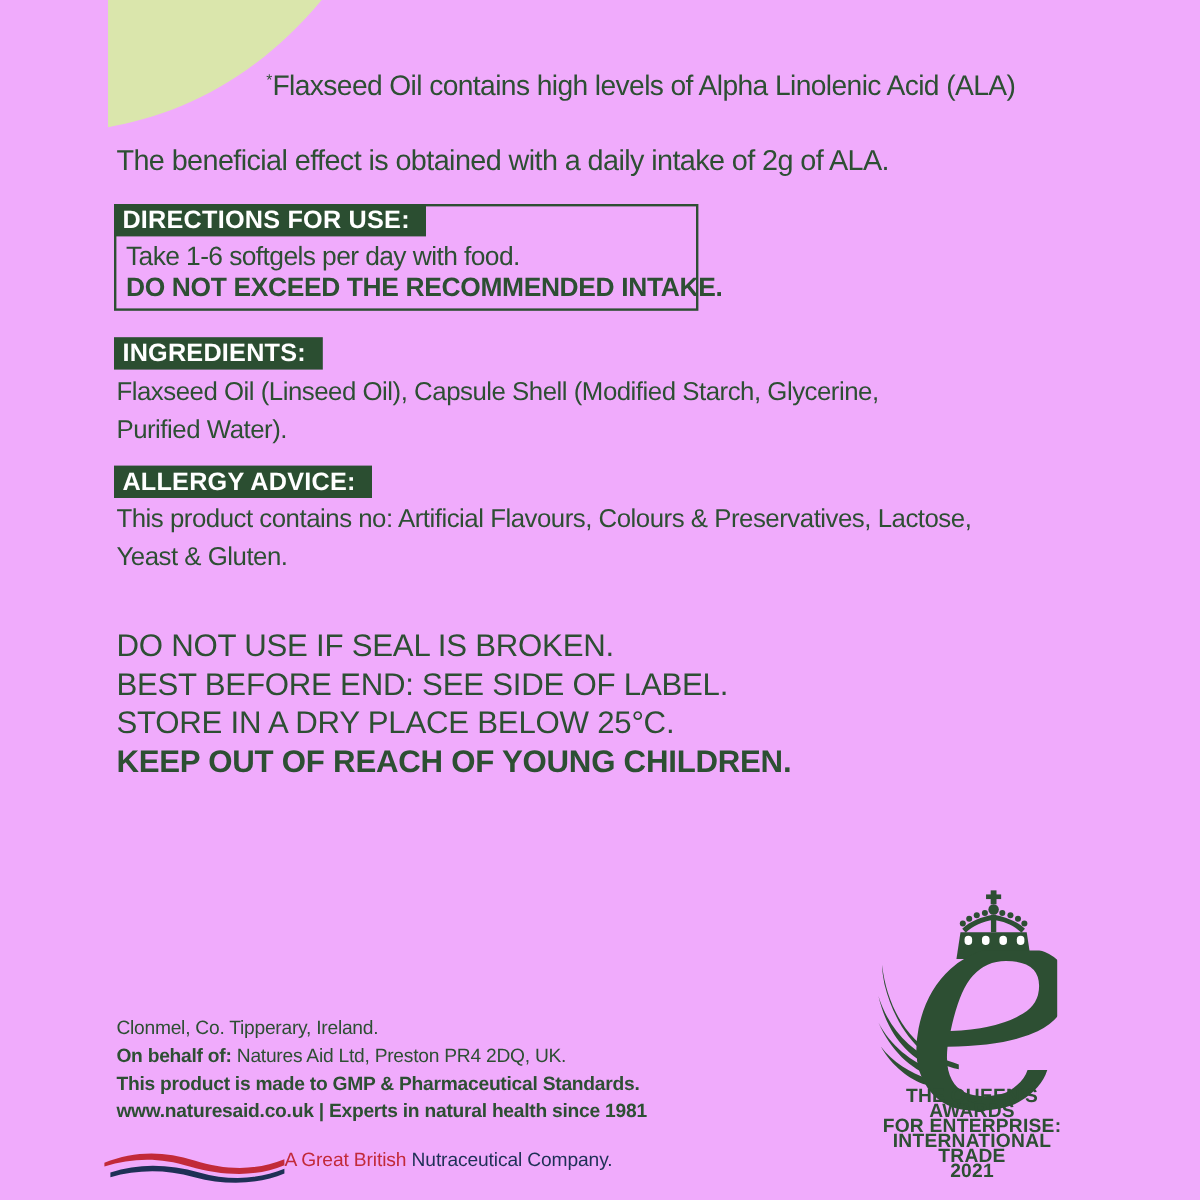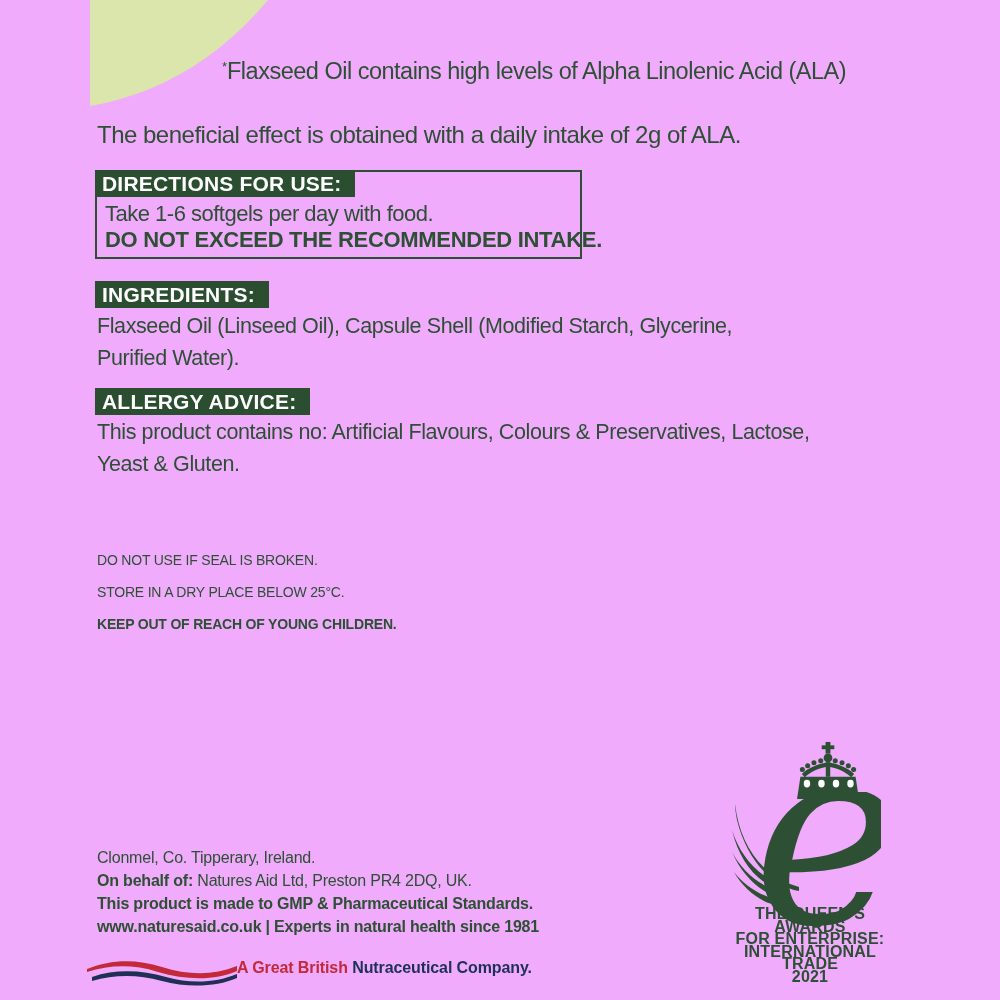--- a/index.html
+++ b/index.html
@@ -32,29 +32,29 @@
   .dir-lines{position:absolute;left:8px;top:29px;font-size:22px;line-height:26px;
     letter-spacing:-0.5px;white-space:nowrap;}
   .dir-lines .l2{font-weight:bold;letter-spacing:-0.3px;}
   .ing-bar{position:absolute;left:95px;top:281px;}
   .ing-text{position:absolute;left:97px;top:310px;}
   .alg-bar{position:absolute;left:95px;top:388px;}
   .alg-text{position:absolute;left:97px;top:416px;}
   .sto-bar{position:absolute;left:95px;top:490px;}
   .sto-text{position:absolute;left:97px;top:522px;}
   .body-text{font-size:21.5px;line-height:32px;letter-spacing:-0.4px;white-space:nowrap;}
-  .caps-text{font-size:14px;line-height:32px;letter-spacing:-0.2px;white-space:nowrap;margin-top:22px;}
+  .caps-text{font-size:26px;line-height:32px;letter-spacing:-0.2px;white-space:nowrap;}
   .caps-text .l4{font-weight:bold;}
   
   .dist{position:absolute;left:97px;top:846px;font-size:16px;line-height:23px;
     letter-spacing:-0.2px;white-space:nowrap;}
   .dist .b{font-weight:bold;}
   
   .swoosh{position:absolute;left:86px;top:956px;}
-  .company{position:absolute;left:237px;top:959px;font-size:16px;font-weight:bold;
+  .company{position:absolute;left:237px;top:959px;font-size:16px;font-weight:normal;
     letter-spacing:-0.1px;white-space:nowrap;}
   .company .red{color:var(--red);}
   .company .navy{color:var(--navy);}
   
   .crown-svg{position:absolute;left:794px;top:741px;}
   .winged-e-svg{position:absolute;left:727px;top:792px;}
   .award-text{position:absolute;left:727px;top:908px;width:166px;text-align:center;
     font-size:16px;font-weight:bold;line-height:12.5px;letter-spacing:0.2px;color:var(--text_green);}
 </style>
 </head>
@@ -86,20 +86,21 @@
   </div>
 
   <div class="bar alg-bar">ALLERGY ADVICE:</div>
   <div class="alg-text body-text">
     <div>This product contains no: Artificial Flavours, Colours &amp; Preservatives, Lactose,</div>
     <div>Yeast &amp; Gluten.</div>
   </div>
 
   <div class="sto-text caps-text">
     <div class="l1">DO NOT USE IF SEAL IS BROKEN.</div>
+    <div class="l2">BEST BEFORE END: SEE SIDE OF LABEL.</div>
     <div class="l3">STORE IN A DRY PLACE BELOW 25°C.</div>
     <div class="l4">KEEP OUT OF REACH OF YOUNG CHILDREN.</div>
   </div>
 
   <div class="dist">
     <div>Clonmel, Co. Tipperary, Ireland.</div>
     <div><span class="b">On behalf of:</span><span> Natures Aid Ltd, Preston PR4 2DQ, UK.</span></div>
     <div class="b">This product is made to GMP &amp; Pharmaceutical Standards.</div>
     <div class="b">www.naturesaid.co.uk | Experts in natural health since 1981</div>
   </div>

